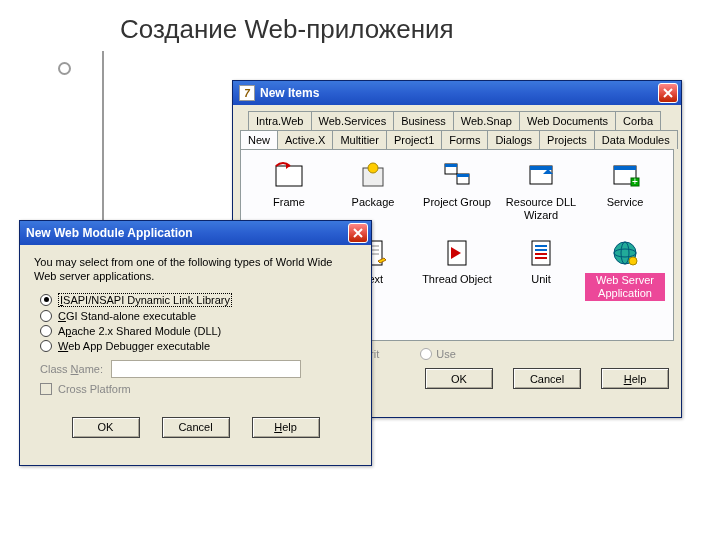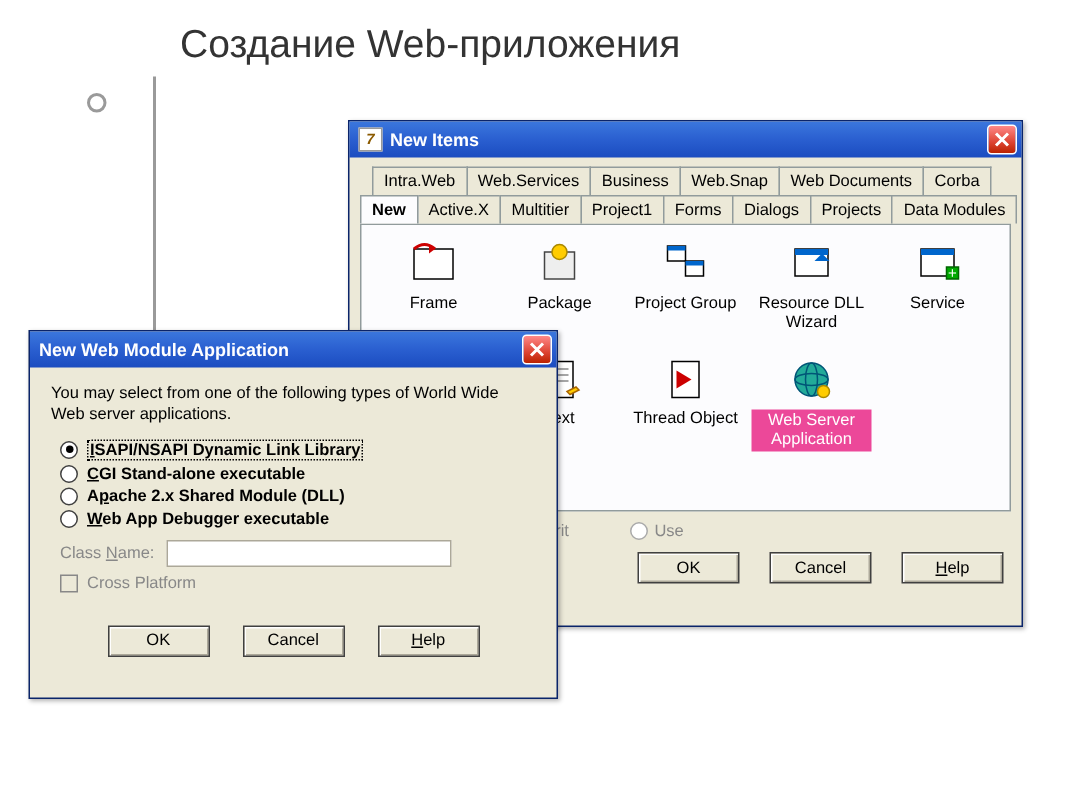--- a/index.html
+++ b/index.html
@@ -80,21 +80,21 @@
       background: #ece9d8;
       border: 1px solid #919b9c;
       border-bottom: none;
       margin-right: -1px;
       font-size: 11px;
       cursor: pointer;
       white-space: nowrap;
       position: relative;
     }
     .tab-row.first .tab:first-child { margin-left: 8px; }
-    .tab.active { background: #fcfcfe; z-index: 2; font-weight: bold; }
+    .tab.active { background: #fcfcfe; z-index: 2; }
     .tab-panel {
       background: #fcfcfe;
       border: 1px solid #919b9c;
       min-height: 192px;
       padding: 10px 6px;
     }
     .items-grid {
       display: grid;
       grid-template-columns: repeat(5, 1fr);
       row-gap: 16px;
@@ -128,21 +128,21 @@
       font-size: 11px;
       display:flex; align-items:center; justify-content:center;
       cursor:pointer;
     }
     .btn u { text-decoration: underline; }
 
     
     #win-wizard { left: 19px; top: 220px; width: 353px; height: 246px; z-index: 5; }
     #win-wizard .body { padding: 10px 14px 8px 14px; }
     .wiz-intro { margin-bottom: 9px; line-height: 1.3; }
-    .radio-list { margin: 2px 0 8px 6px; font-weight: bold; }
+    .radio-list { margin: 2px 0 8px 6px; }
     .radio-row {
       display:flex; align-items:center; gap:6px;
       margin: 3px 0;
     }
     .radio {
       width:12px; height:12px; border-radius:50%;
       border:1px solid #404040; background:#fff;
       display:flex; align-items:center; justify-content:center;
     }
     .radio.checked::after {
@@ -273,20 +273,32 @@
             <div class="caption">Text</div>
           </div>
           <div class="item">
             <div class="icon">
               <svg width="32" height="32">
                 <rect x="7" y="4" width="18" height="24" fill="#fff" stroke="#000"></rect>
                 <polygon points="10,10 10,22 20,16" fill="#c00"></polygon>
               </svg>
             </div>
             <div class="caption">Thread Object</div>
+          </div>
+          <div class="item">
+            <div class="icon">
+              <svg width="32" height="32">
+                <rect x="7" y="4" width="18" height="24" fill="#fff" stroke="#000"></rect>
+                <line x1="10" y1="9" x2="22" y2="9" stroke="#06c" stroke-width="2"></line>
+                <line x1="10" y1="13" x2="22" y2="13" stroke="#06c" stroke-width="2"></line>
+                <line x1="10" y1="17" x2="22" y2="17" stroke="#c00" stroke-width="2"></line>
+                <line x1="10" y1="21" x2="22" y2="21" stroke="#c00" stroke-width="2"></line>
+              </svg>
+            </div>
+            <div class="caption">Unit</div>
           </div>
           <div class="item selected">
             <div class="icon">
               <svg width="32" height="32">
                 <circle cx="16" cy="16" r="11" fill="#2a9" stroke="#057"></circle>
                 <ellipse cx="16" cy="16" rx="11" ry="4" fill="none" stroke="#057"></ellipse>
                 <ellipse cx="16" cy="16" rx="4" ry="11" fill="none" stroke="#057"></ellipse>
                 <circle cx="24" cy="24" r="4" fill="#fc0" stroke="#a80"></circle>
               </svg>
             </div>

